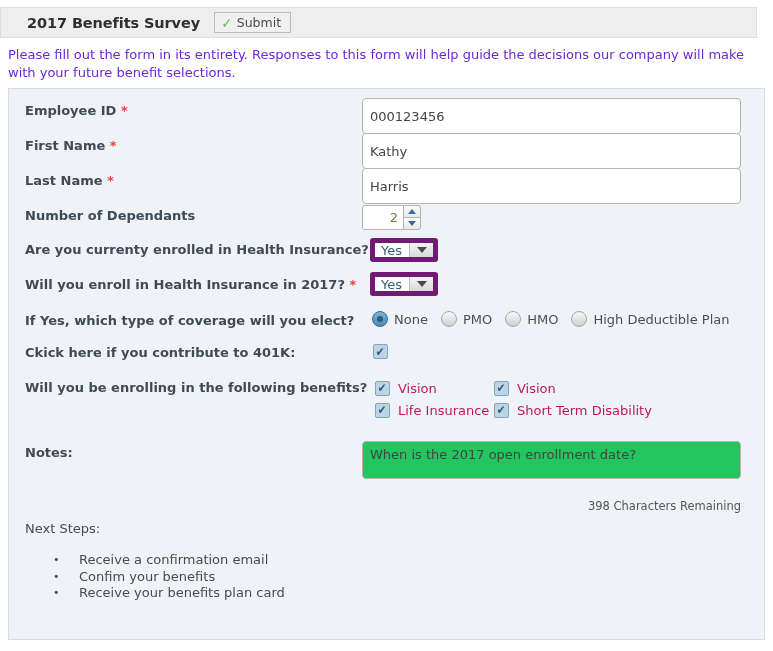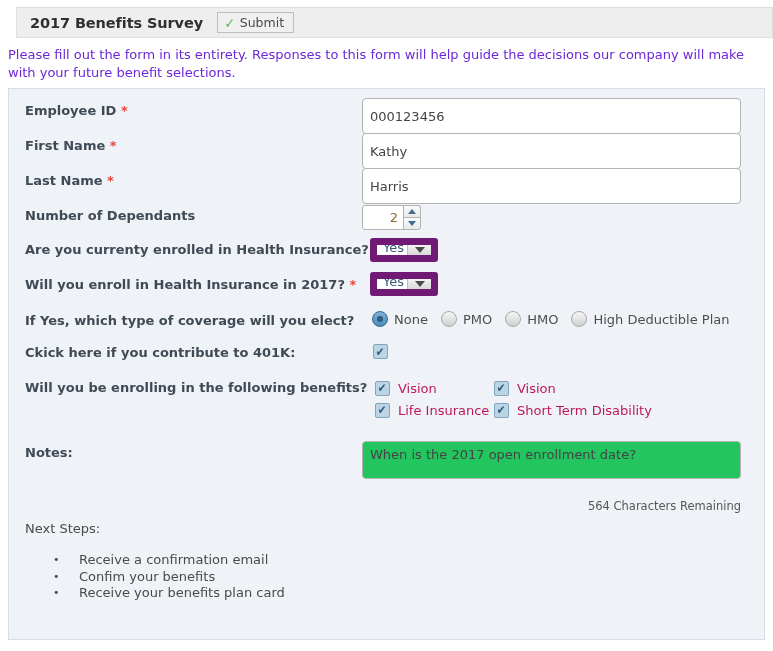--- a/index.html
+++ b/index.html
@@ -13,30 +13,30 @@
     font-family: "DejaVu Sans", "Liberation Sans", sans-serif;
     font-size: 13px;
     color: #4a4a4a;
     overflow: hidden;
     position: relative;
   }
 
   
   .titlebar {
     position: absolute;
-    left: 16px;
+    left: 0;
     top: 7px;
     width: 757px;
     height: 31px;
     background: #eeeeee;
     border: 1px solid #dedede;
     box-sizing: border-box;
     display: flex;
     align-items: center;
-    padding-left: 13px;
+    padding-left: 26px;
   }
   .app-title {
     font-size: 14.5px;
     font-weight: bold;
     color: #2f2f2f;
     letter-spacing: -0.1px;
     white-space: nowrap;
   }
   .submit-btn {
     margin-left: 14px;
@@ -177,25 +177,25 @@
     border-top: 5px solid #3c6e91;
   }
 
   
   .sel {
     position: absolute;
     left: 361px;
     width: 68px;
     height: 24px;
     box-sizing: border-box;
-    border: 7px solid #701a75;
+    border: 5px solid #701a75;
     border-radius: 3px;
     background: #ffffff;
     display: flex;
-    align-items: flex-end;
+    align-items: center;
     cursor: pointer;
     overflow: hidden;
   }
   .sel-val {
     flex: 1;
     padding-left: 6px;
     font-size: 13px;
     color: #3a5a73;
   }
   .sel-arrow-box {
@@ -506,21 +506,21 @@
           <span class="bene-lbl">Short Term Disability</span>
         </span>
       </div>
     </div>
   </div>
 
   <div class="row" style="top:355px;">
     <span class="lbl">Notes:</span>
   </div>
   <textarea class="notes-area" style="">When is the 2017 open enrollment date?</textarea>
-  <div class="counter">564 Characters Remaining</div>
+  <div class="counter">398 Characters Remaining</div>
 
   <div class="next-title">Next Steps:</div>
   <ul class="next-list">
     <li>Receive a confirmation email</li>
     <li>Confim your benefits</li>
     <li>Receive your benefits plan card</li>
   </ul>
 
 </div>
 

